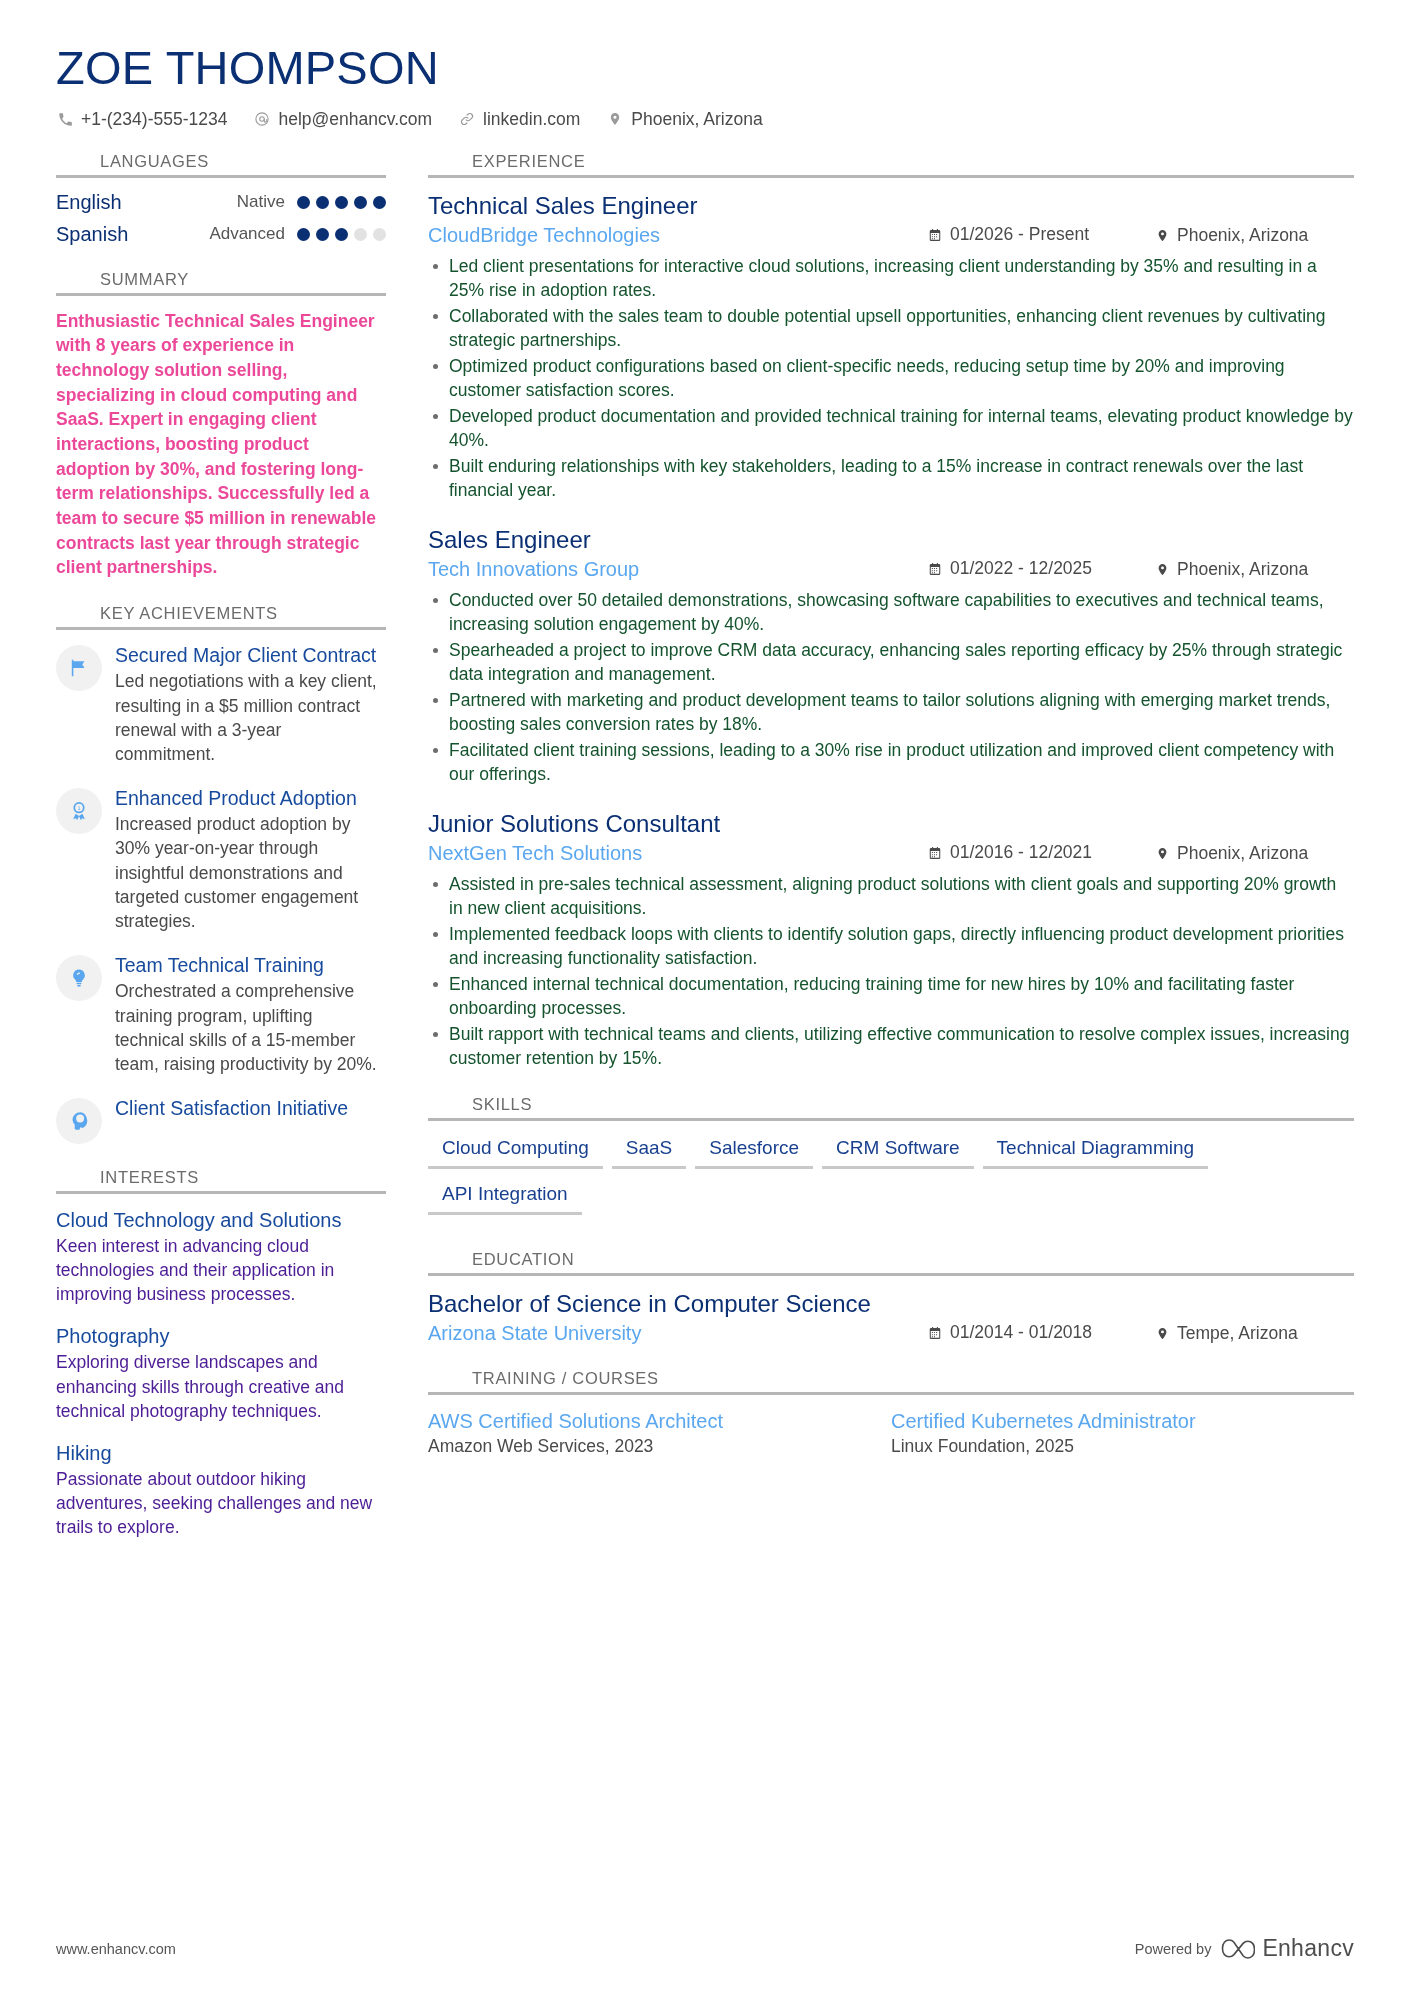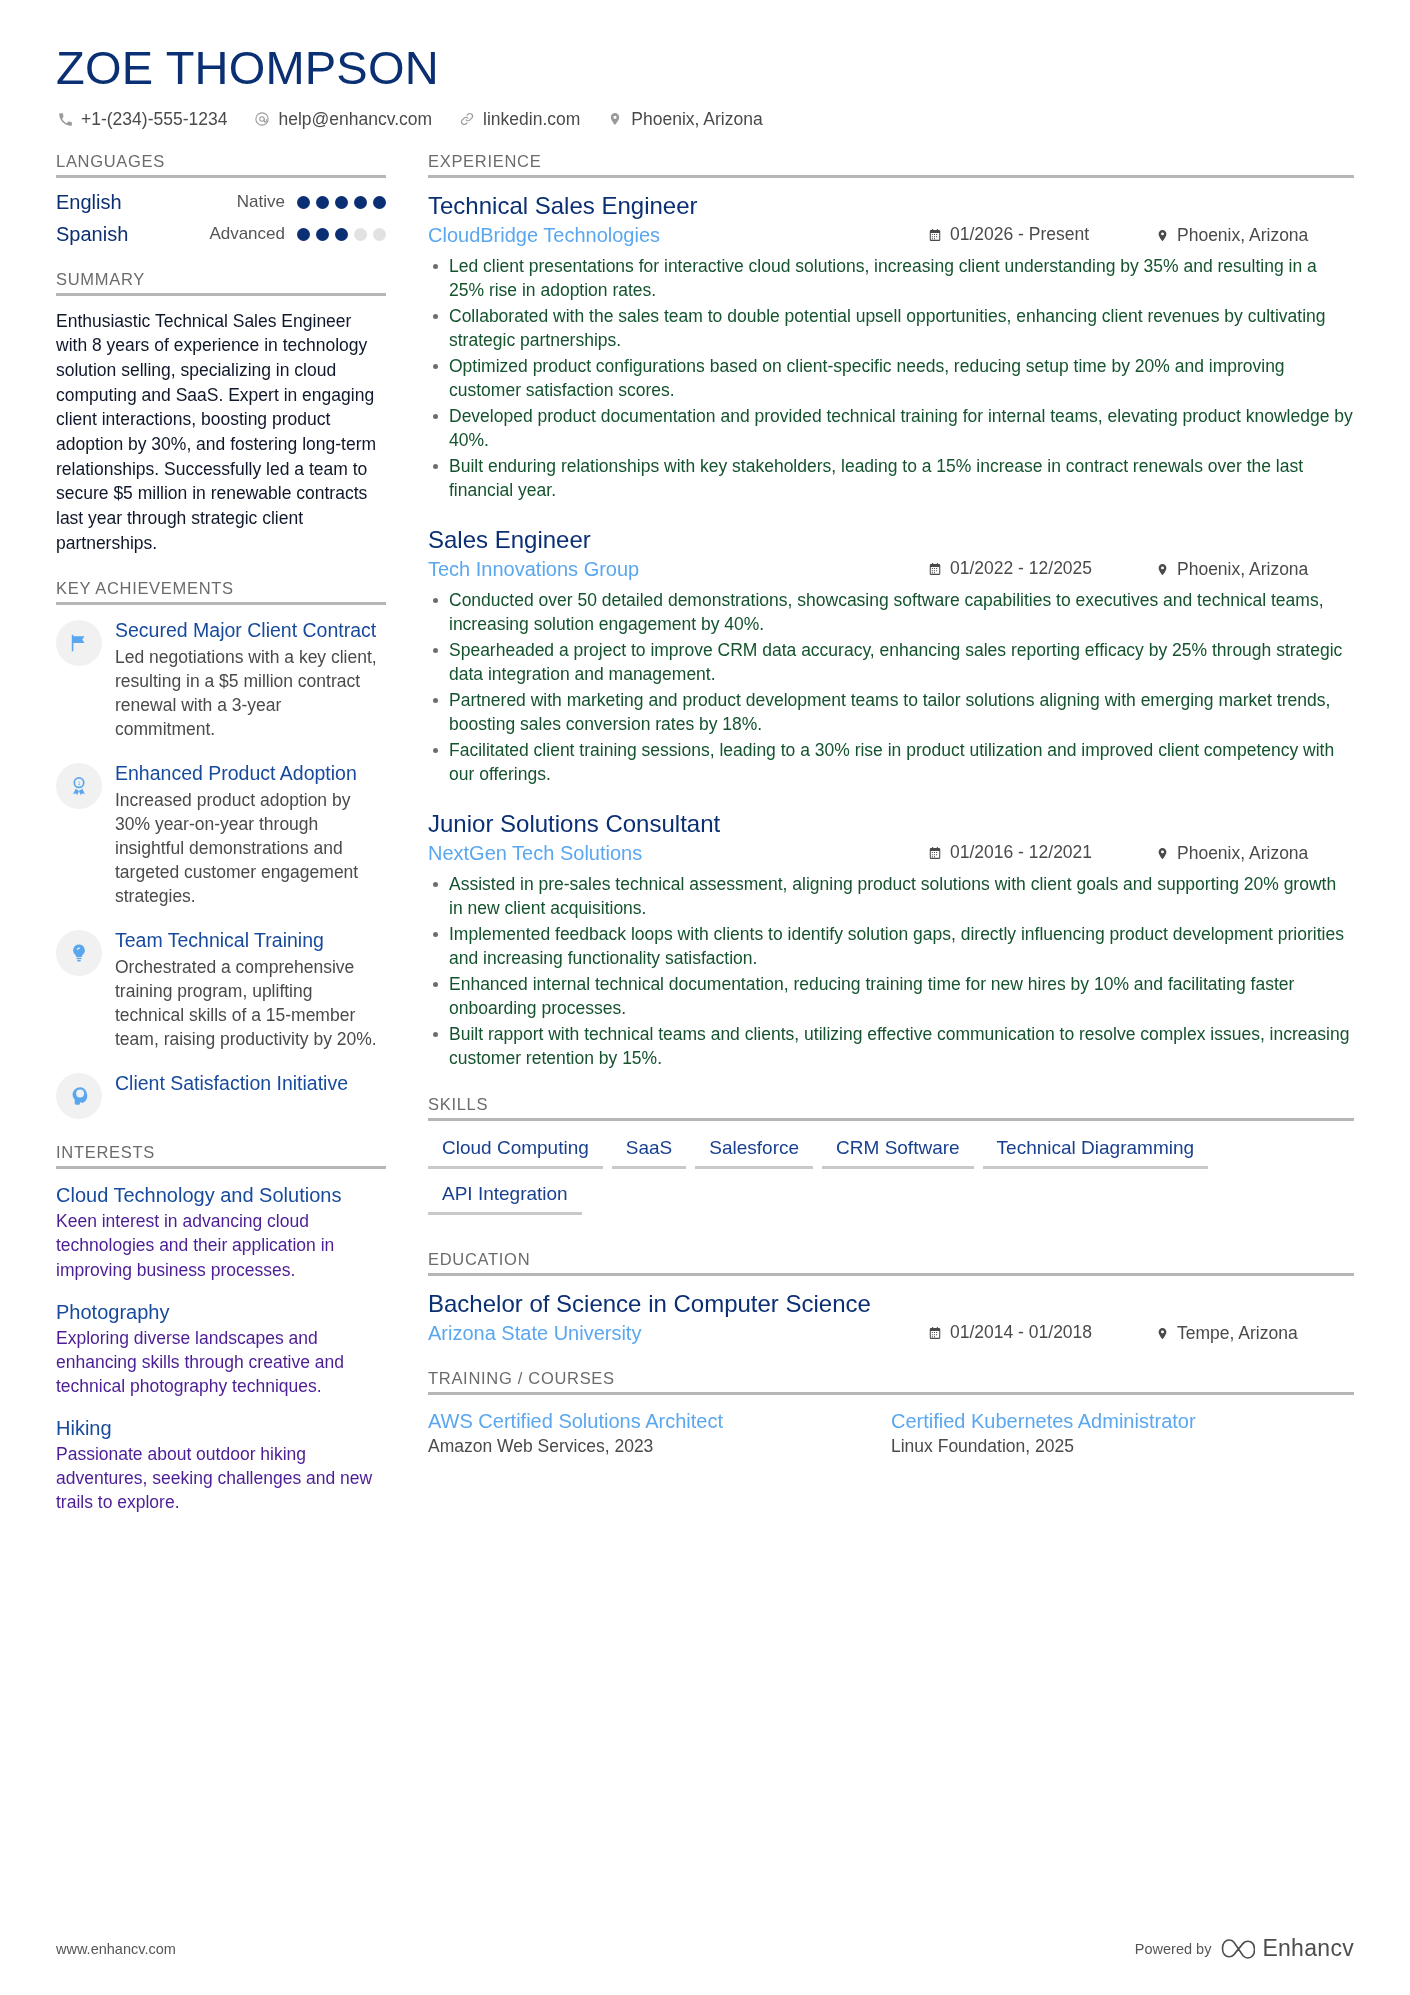--- a/index.html
+++ b/index.html
@@ -72,20 +72,21 @@
   .col-right { flex: 1 1 auto; min-width: 0; }
 
   
   .sec-head {
     font-size: 16.5px;
     letter-spacing: 0.7px;
     color: #6b6b6b;
     text-transform: uppercase;
     padding-bottom: 4px;
     font-weight: 400;
+    margin-left: 44px;
   }
   .sec-rule {
     height: 3px;
     background: #b6b6b6;
     width: 100%;
     margin-bottom: 13px;
   }
   .sec { margin-bottom: 24px; }
 
   
@@ -109,21 +110,22 @@
   .dot {
     width: 13px; height: 13px; border-radius: 50%;
     background: #e2e2e2;
   }
   .dot.on { background: #0b2f73; }
 
   
   .para {
     font-size: 17.5px;
     line-height: 1.41;
-    color: #0f172a;
+    color: #ec4899;
+    font-weight: bold;
   }
 
   
   .ach {
     display: flex;
     align-items: flex-start;
     margin-bottom: 20px;
     justify-content: center;
   }
   .ach-ico {

